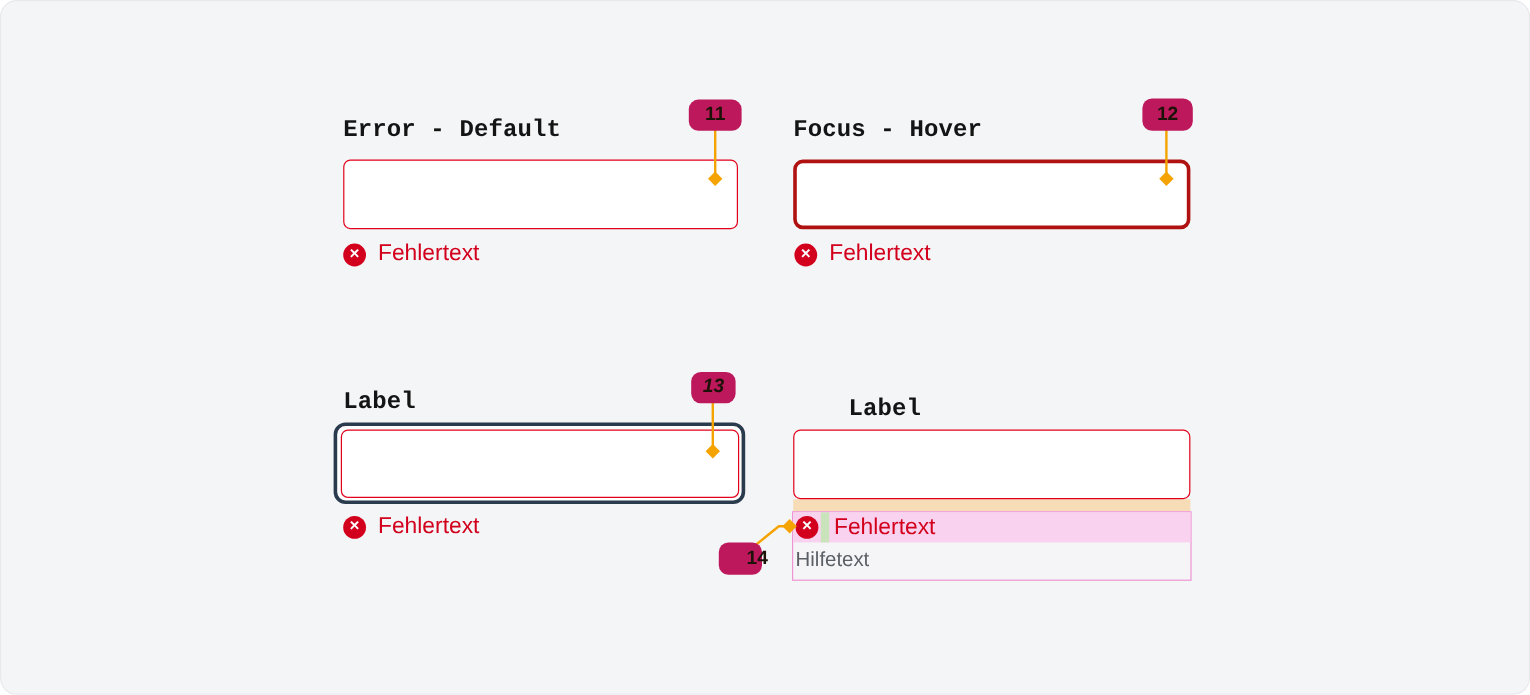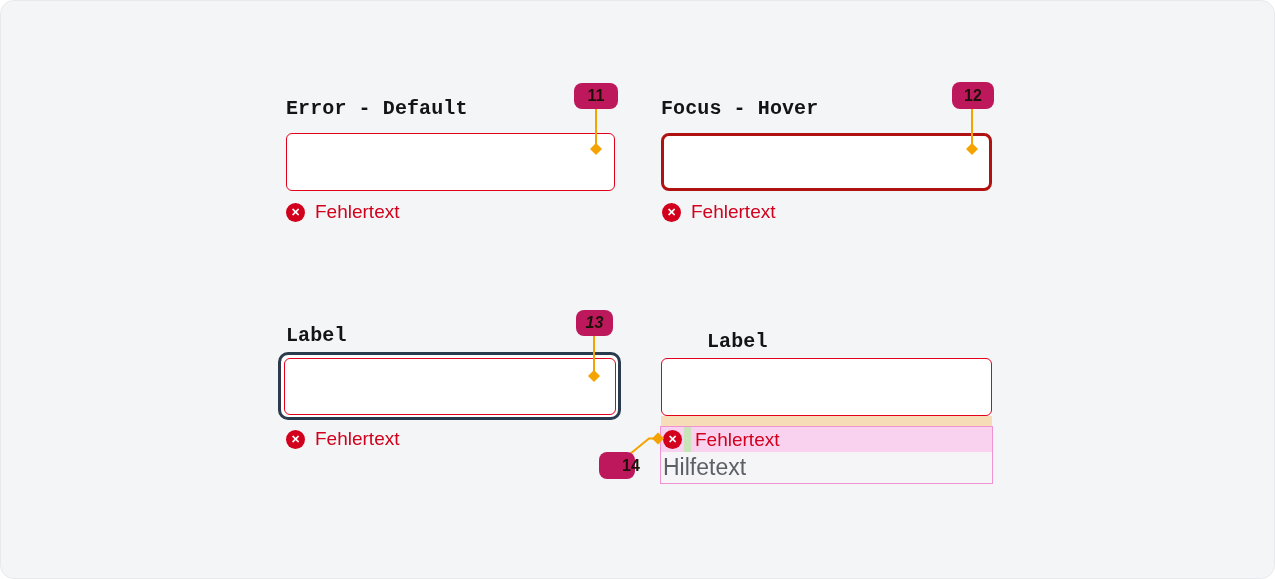--- a/index.html
+++ b/index.html
@@ -58,21 +58,21 @@
   }
   .annotation-box .row-error {
     height: 25px; background: #f9d2ef; display: flex; align-items: center;
   }
   .annotation-box .row-error .error-icon { margin-left: 2px; }
   .spacing-green { width: 7px; height: 100%; background: #c9e3bb; margin-left: 2px; flex: 0 0 auto; }
   .annotation-box .row-error .error-text { margin-left: 4px; }
   .annotation-box .row-help {
     height: 30px; display: flex; align-items: center; padding-left: 2px;
   }
-  .help-text { font-size: 23px; color: #5c6066; }
+  .help-text { font-size: 17px; color: #5c6066; }
 
   .connector-layer {
     position: absolute; left: 0; top: 0; width: 1275px; height: 579px;
     z-index: 3; pointer-events: none;
   }
   .badge {
     position: absolute; background: #be185d; border-radius: 8px;
     color: #1c1208; font-size: 16px; font-weight: 700;
     display: flex; align-items: center; justify-content: center; z-index: 4;
   }

